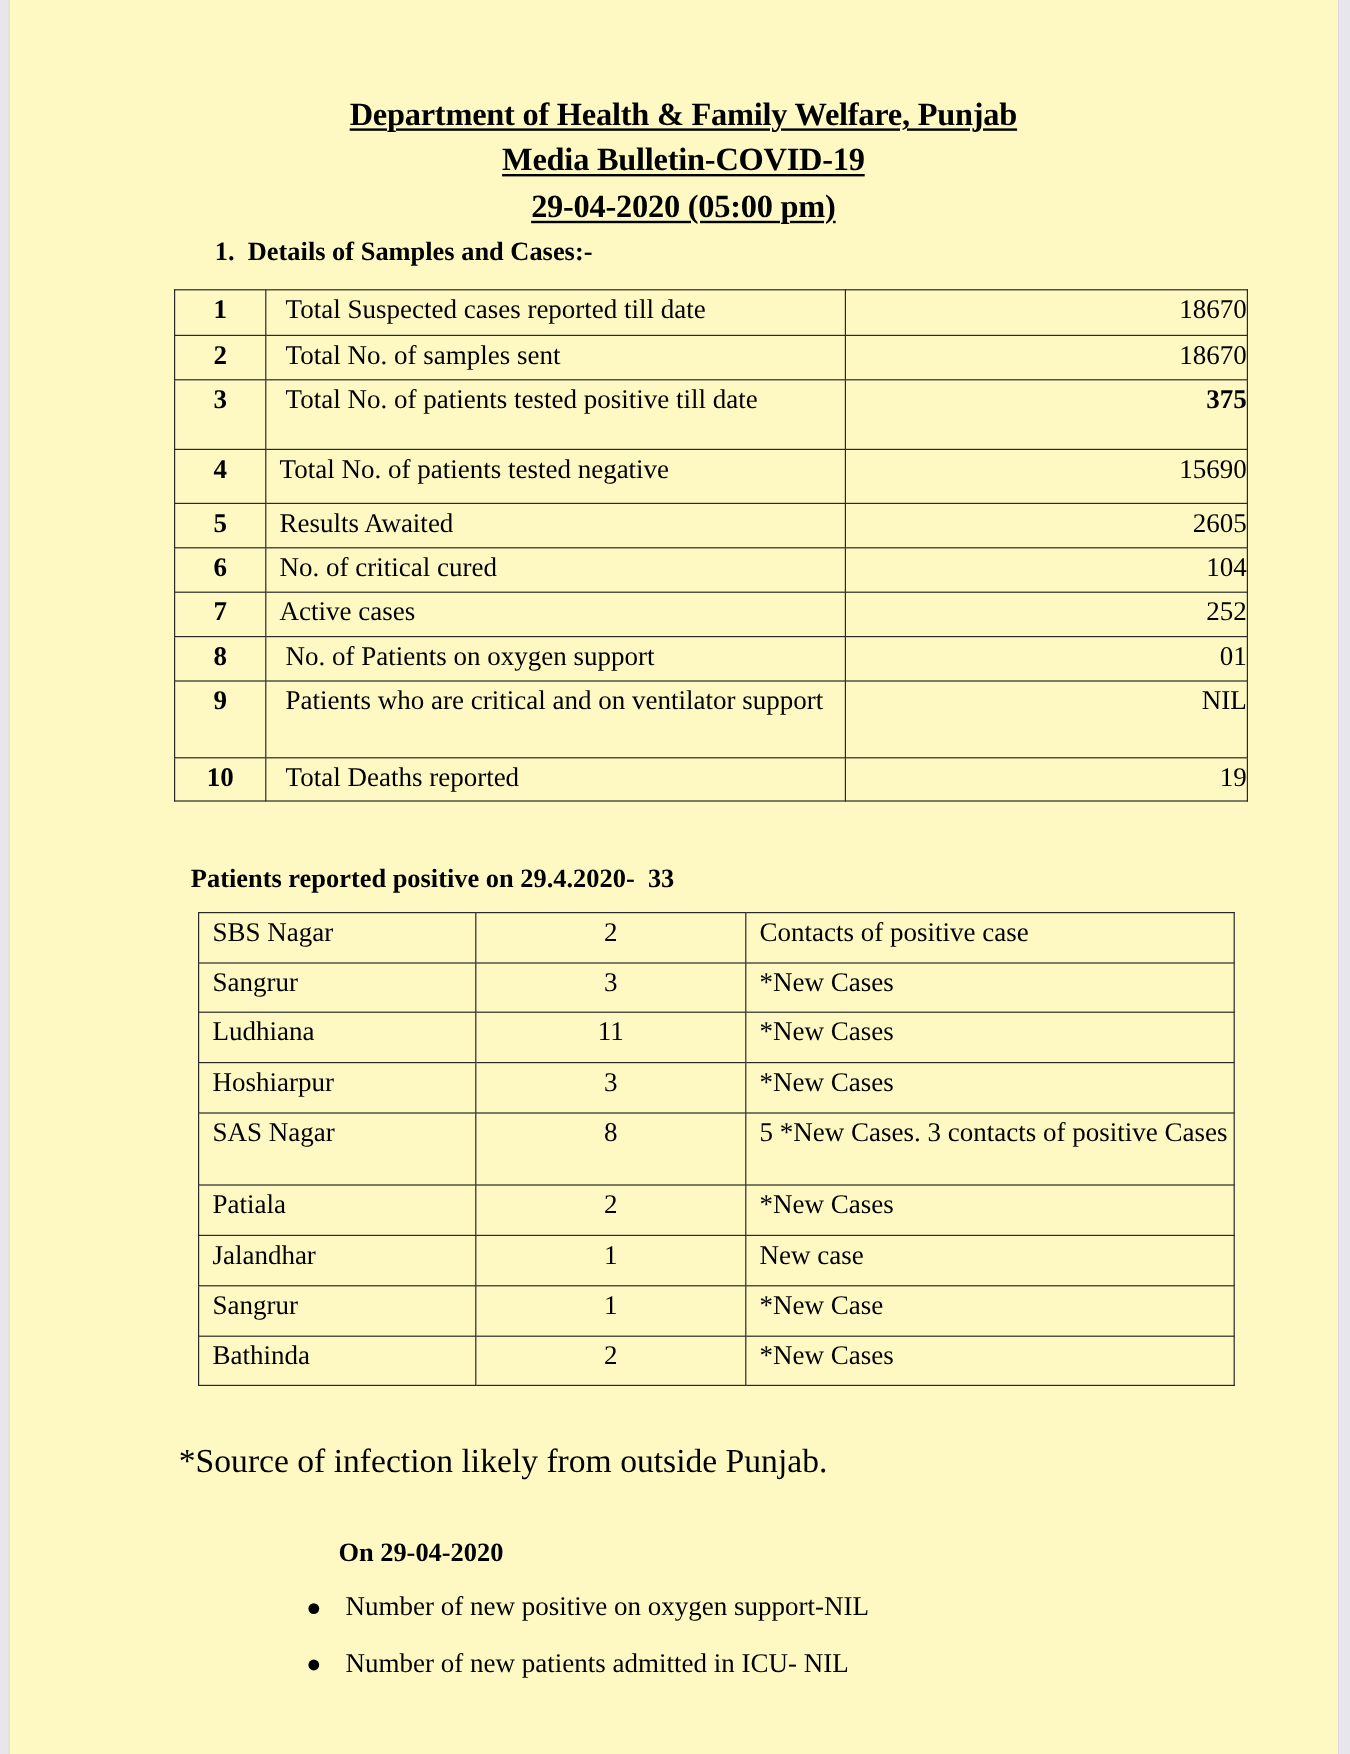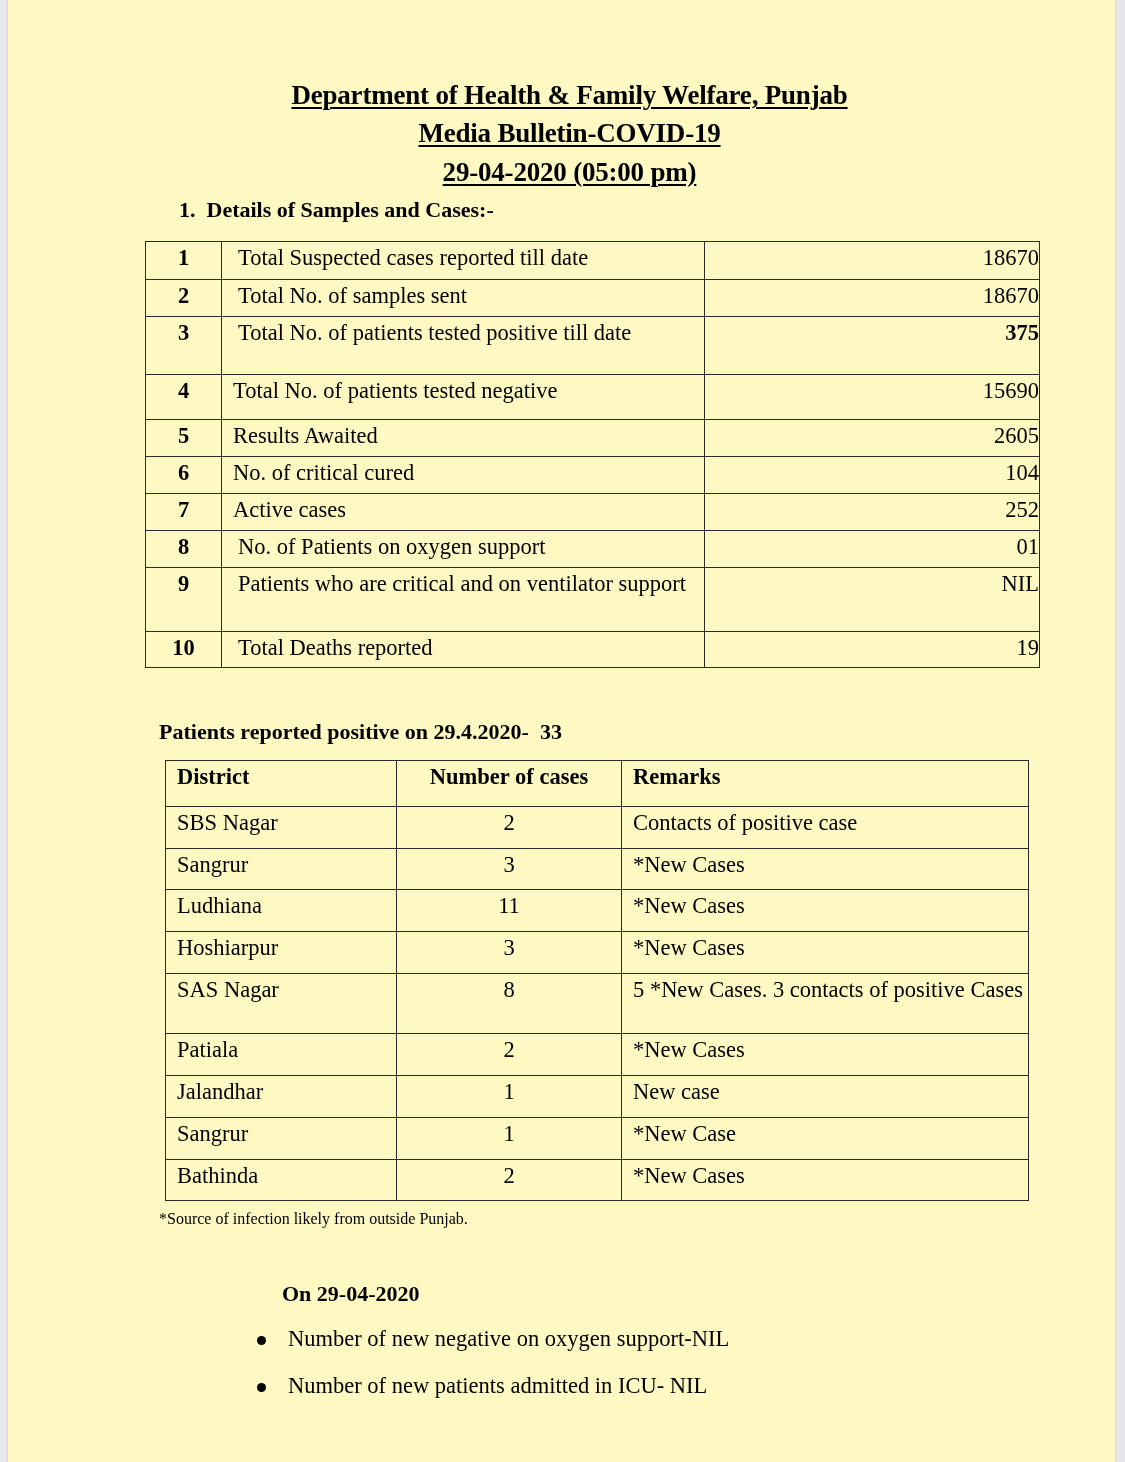--- a/index.html
+++ b/index.html
@@ -53,22 +53,22 @@
 
     #district-table { left: 158px; top: 760px; width: 864px; }
     #district-table th { font-weight: bold; text-align: left; padding: 3px 0 0 11px; height: 42px; }
     #district-table th.cases { text-align: center; padding-left: 0; }
     #district-table td { padding: 3px 0 0 11px; }
     #district-table td.cases { text-align: center; padding-left: 0; }
     #district-table col.c1 { width: 231px; }
     #district-table col.c2 { width: 225px; }
 
     .footnote {
-      position: absolute; left: 152px; top: 1206px;
-      font-size: 16px; line-height: 26px;
+      position: absolute; left: 142px; top: 1206px;
+      font-size: 28px; line-height: 26px;
     }
     .bullets {
       position: absolute; left: 248px; top: 1326px;
       margin: 0; padding: 0; list-style: none;
     }
     .bullets li {
       font-size: 22.5px; line-height: 26px;
       height: 47px;
       position: relative;
       padding-left: 33px;
@@ -147,25 +147,20 @@
 
   <div class="section-title" style="left:152px; top:719px; white-space:pre;">Patients reported positive on 29.4.2020-  33</div>
 
   <table id="district-table">
     <colgroup>
         <col class="c1">
         <col class="c2">
         <col>
       </colgroup>
     <tbody>
-        <tr>
-      <th>District</th>
-      <th class="cases">Number of cases</th>
-      <th>Remarks</th>
-    </tr>
     <tr style="height:42px;">
       <td>SBS Nagar</td>
       <td class="cases">2</td>
       <td>Contacts of positive case</td>
     </tr>
     <tr style="height:41px;">
       <td>Sangrur</td>
       <td class="cases">3</td>
       <td>*New Cases</td>
     </tr>
@@ -207,21 +202,21 @@
   </tbody>
     </table>
 
   <div class="footnote">*Source of infection likely from outside Punjab.</div>
 
   <div class="section-title" style="left:275px; top:1281px;">On 29-04-2020</div>
 
   <ul class="bullets">
     <li>
       <span class="dot"></span>
-      <span>Number of new negative on oxygen support-NIL</span>
+      <span>Number of new positive on oxygen support-NIL</span>
     </li>
     <li>
       <span class="dot"></span>
       <span>Number of new patients admitted in ICU- NIL</span>
     </li>
   </ul>
 
 </div>
 
 </body></html>

